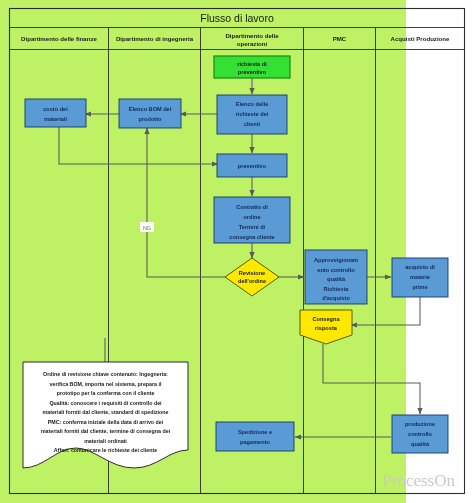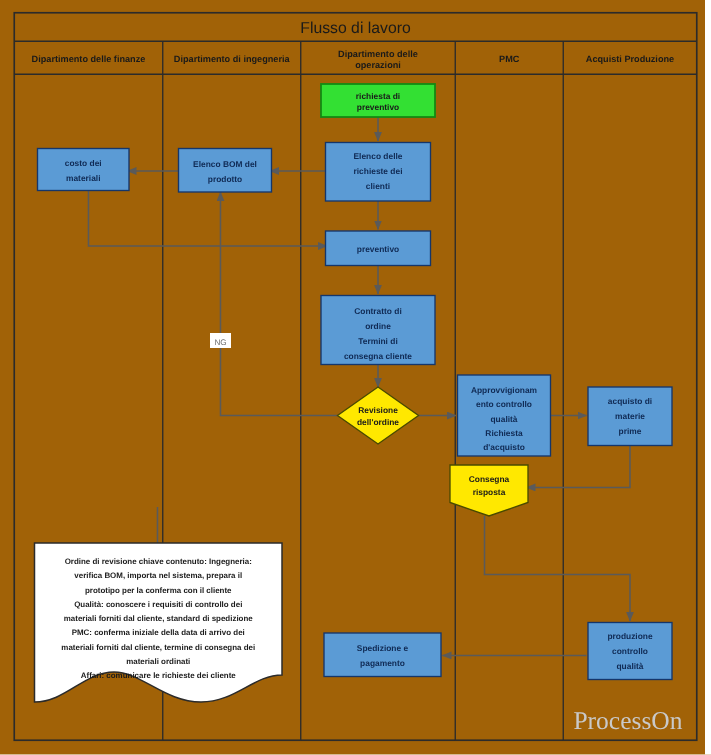--- a/index.html
+++ b/index.html
@@ -8,23 +8,23 @@
     background: #ffffff;
   }
   body {
     font-family: "Liberation Sans", sans-serif;
     width: 474px;
     height: 503px;
     overflow: hidden;
   }
   #root {
     position: relative;
-    width: 470px;
+    width: 406px;
     height: 503px;
-    background: #a16207;
+    background: #bef264;
   }
   #svg-layer {
     position: absolute;
     top: 0;
     left: 0;
     width: 474px;
     height: 503px;
   }
   .swim-title-text {
     font-size: 10.5px;

